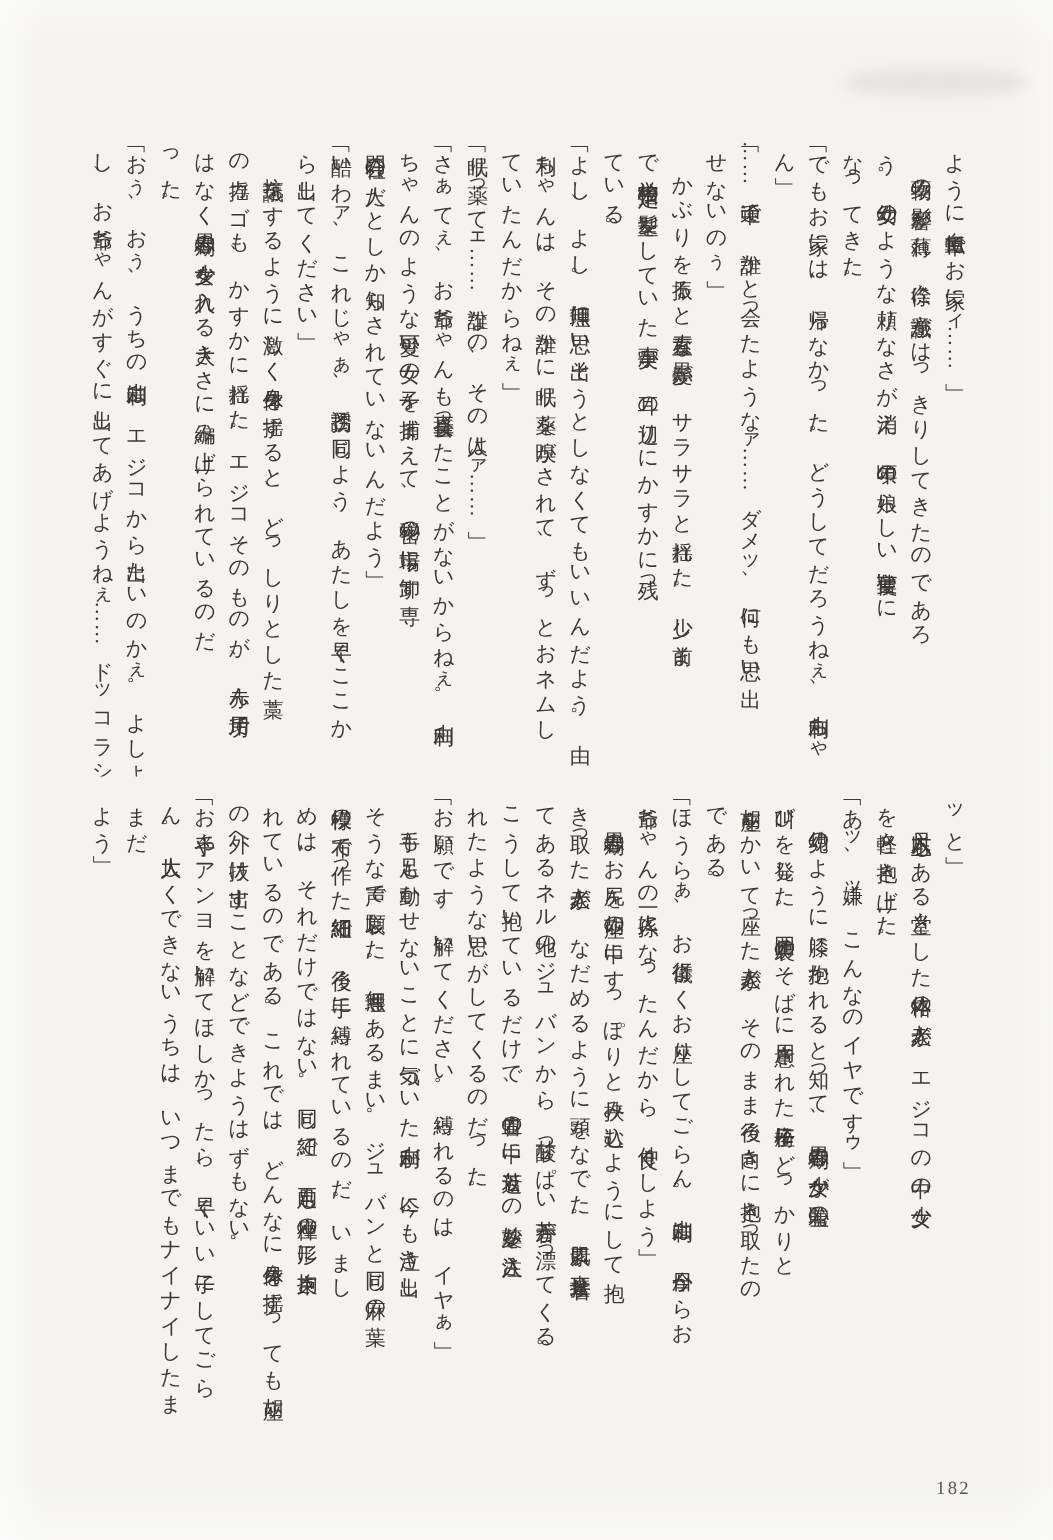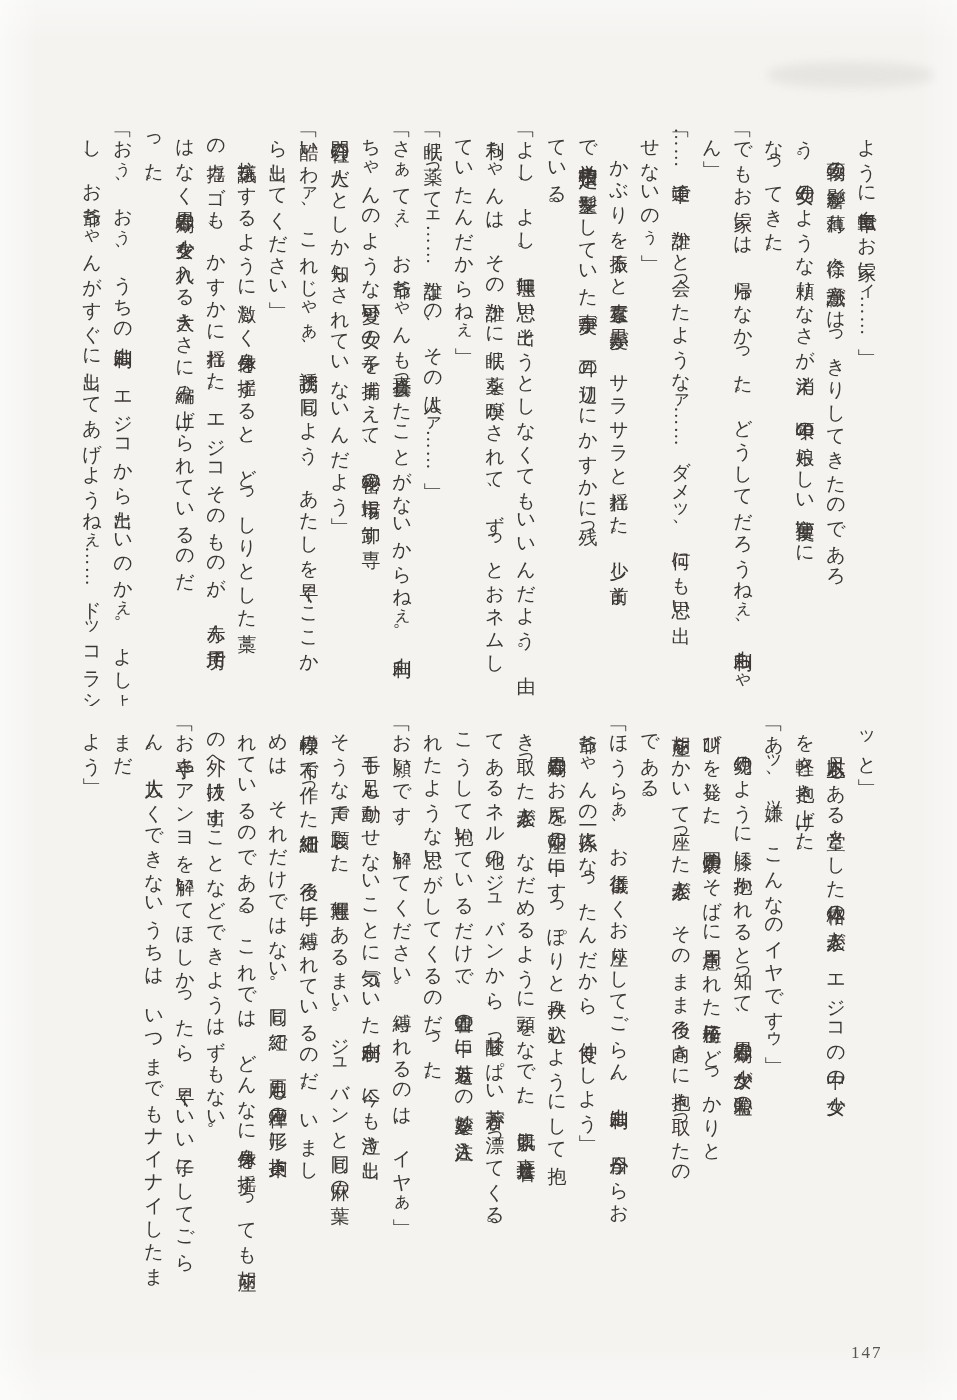--- a/index.html
+++ b/index.html
@@ -124,15 +124,15 @@
       <p class="column">模様の布で作った細紐で、後ろ手に縛られているのだ。いまし</p>
       <p class="column">めは、それだけではない。同じ紐で、両足も座禅の形に拘束さ</p>
       <p class="column">れているのである。これでは、どんなに身体を揺すっても胡座</p>
       <p class="column">の外へ抜け出すことなどできようはずもない。</p>
       <p class="column">「お手々やアンヨを解いてほしかったら、早くいい子にしてごら</p>
       <p class="column">ん。大人しくできないうちは、いつまでもナイナイしたままだ</p>
       <p class="column">よう」</p>
       <p class="column">　念のため縛ってある部分を確認してみたが、血行障害などは</p>
     </div>
 
-  <div class="page-number">147</div>
+  <div class="page-number">182</div>
 
 </div>
 
 </body></html>

